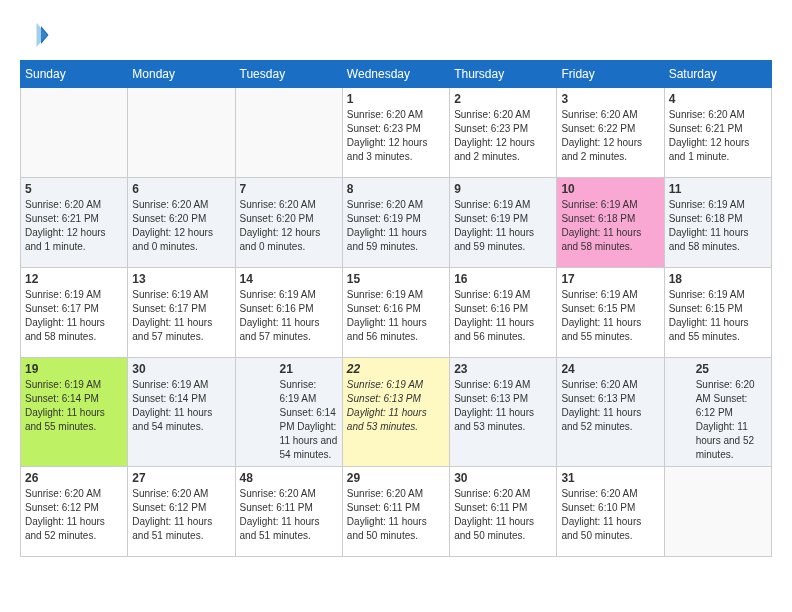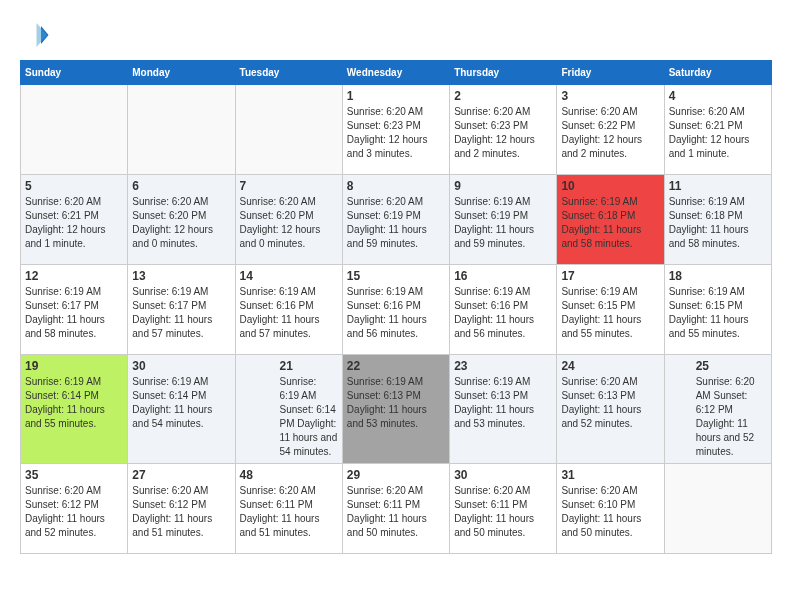--- a/index.html
+++ b/index.html
@@ -29,22 +29,22 @@
     .month-title { font-size: 36px; font-weight: bold; color: #333; }
     .location { font-size: 14px; color: #555; }
     .calendar {
       width: 100%;
       border-collapse: collapse;
       border: 1px solid #ccc;
     }
     .calendar th {
       background-color: #1a6fc4;
       color: #fff;
-      font-size: 10px;
-      font-weight: bold;
+      font-size: 12px;
+      font-weight: normal;
       padding: 6px 4px;
       text-align: left;
       border: 1px solid #1a6fc4;
     }
     .calendar td {
       vertical-align: top;
       border: 1px solid #ccc;
       padding: 4px;
       width: calc(100% / 7);
       height: 90px;
@@ -149,21 +149,21 @@
           <div class="day-info">Sunrise: 6:20 AM
 Sunset: 6:19 PM
 Daylight: 11 hours and 59 minutes.</div>
         </td>
         <td style="background: rgb(240, 244, 248);">
           <div class="day-number">9</div>
           <div class="day-info">Sunrise: 6:19 AM
 Sunset: 6:19 PM
 Daylight: 11 hours and 59 minutes.</div>
         </td>
-        <td style="background: #ef4444;">
+        <td style="background: #f9a8d4;">
           <div class="day-number">10</div>
           <div class="day-info">Sunrise: 6:19 AM
 Sunset: 6:18 PM
 Daylight: 11 hours and 58 minutes.</div>
         </td>
         <td style="background: rgb(240, 244, 248); margin-left: 31px;">
           <div class="day-number">11</div>
           <div class="day-info">Sunrise: 6:19 AM
 Sunset: 6:18 PM
 Daylight: 11 hours and 58 minutes.</div>
@@ -225,21 +225,21 @@
           <div class="day-info">Sunrise: 6:19 AM
 Sunset: 6:14 PM
 Daylight: 11 hours and 54 minutes.</div>
         </td>
         <td style="background: rgb(240, 244, 248); padding-left: 44px;">
           <div class="day-number">21</div>
           <div class="day-info">Sunrise: 6:19 AM
 Sunset: 6:14 PM
 Daylight: 11 hours and 54 minutes.</div>
         </td>
-        <td style="background: #a3a3a3;">
+        <td style="background: #fef9c3; font-style: italic;">
           <div class="day-number">22</div>
           <div class="day-info">Sunrise: 6:19 AM
 Sunset: 6:13 PM
 Daylight: 11 hours and 53 minutes.</div>
         </td>
         <td style="background: rgb(240, 244, 248); margin-top: 20px;">
           <div class="day-number">23</div>
           <div class="day-info">Sunrise: 6:19 AM
 Sunset: 6:13 PM
 Daylight: 11 hours and 53 minutes.</div>
@@ -252,21 +252,21 @@
         </td>
         <td style="background: rgb(240, 244, 248); padding-left: 31px;">
           <div class="day-number">25</div>
           <div class="day-info">Sunrise: 6:20 AM
 Sunset: 6:12 PM
 Daylight: 11 hours and 52 minutes.</div>
         </td>
       </tr>
       <tr>
         <td>
-          <div class="day-number">35</div>
+          <div class="day-number">26</div>
           <div class="day-info">Sunrise: 6:20 AM
 Sunset: 6:12 PM
 Daylight: 11 hours and 52 minutes.</div>
         </td>
         <td>
           <div class="day-number">27</div>
           <div class="day-info">Sunrise: 6:20 AM
 Sunset: 6:12 PM
 Daylight: 11 hours and 51 minutes.</div>
         </td>

